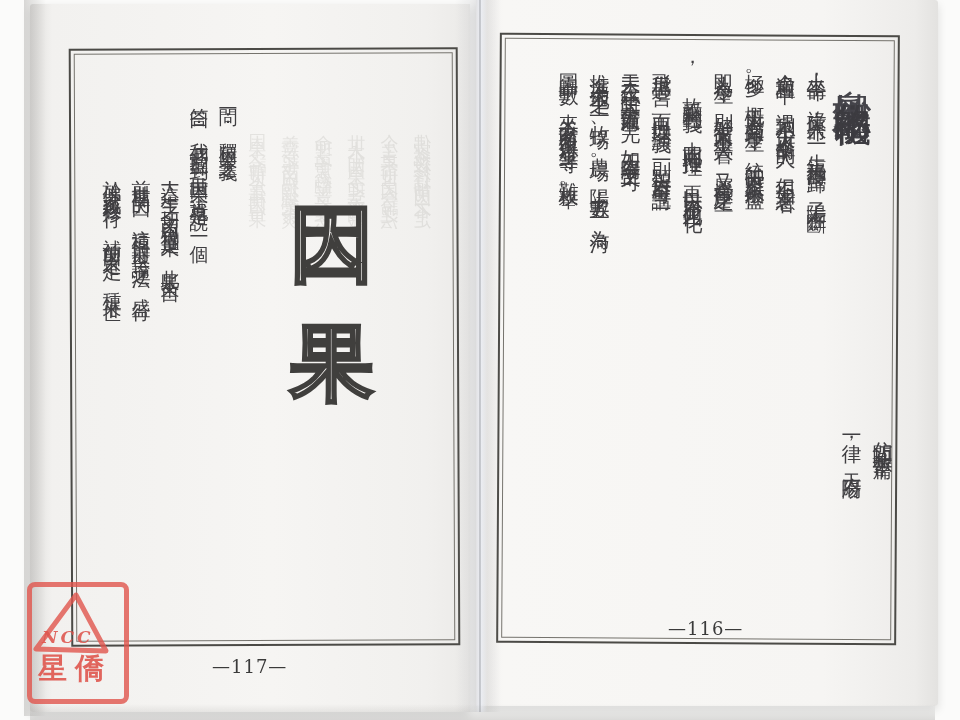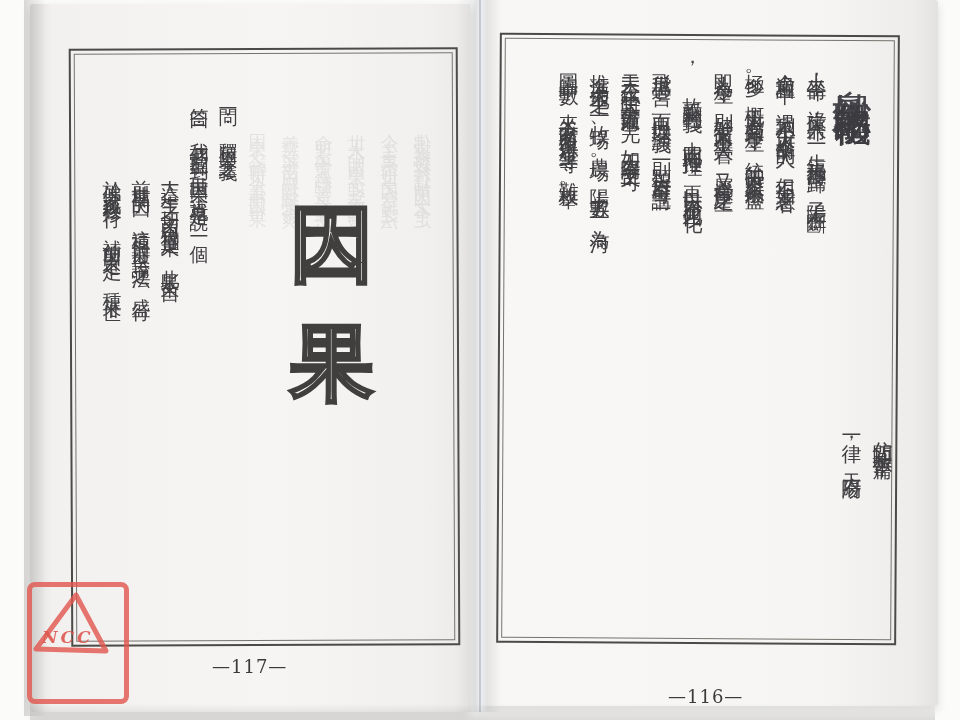--- a/index.html
+++ b/index.html
@@ -69,21 +69,21 @@
   .title-col .seal{font-size:40px;font-weight:300;color:#45444a;font-family:"DejaVu Serif","Liberation Serif",serif;}
   .title-col .title-suffix{font-size:37px;font-weight:500;color:#3c3b40;}
   .short-col{padding-top:367px;line-height:30px;}
   .short-col.first{margin-right:-62px;}
   .body-start{margin-right:4px;}
 
   
   .pagenum{position:absolute;font-family:"DejaVu Serif","Liberation Serif",serif;
     font-size:18px;letter-spacing:1px;color:#3a3a3a;z-index:2;}
   .page-left .pagenum{left:182px;top:652px;}
-  .page-right .pagenum{left:192px;top:686px;}
+  .page-right .pagenum{left:192px;top:618px;}
 
   
   .stamp{position:absolute;left:27px;top:582px;width:92px;height:112px;z-index:6;
     border:5px solid rgba(224,86,78,0.85);border-radius:8px;opacity:0.95;}
   .stamp svg{position:absolute;left:0;top:0;}
   .stamp .acronym{position:absolute;left:10px;top:40px;
     color:rgba(222,80,72,0.9);font-size:17px;font-weight:bold;letter-spacing:3px;
     font-family:"DejaVu Serif","Liberation Serif",serif;font-style:italic;}
   .stamp .cname{position:absolute;left:6px;top:62px;width:80px;
     color:rgba(222,80,72,0.92);font-size:29px;font-weight:bold;letter-spacing:8px;white-space:nowrap;}
@@ -148,15 +148,16 @@
   </div>
 
   <div class="gutter"></div>
   <div class="gutter-line"></div>
 
   <div class="stamp">
     <svg width="82" height="102" viewBox="0 0 82 102">
       <polygon points="44,8 4,62 74,64" fill="none" stroke="rgba(224,86,78,0.85)" stroke-width="5" stroke-linejoin="round"></polygon>
     </svg>
     <div class="acronym">NCC</div>
+    <div class="cname">星僑</div>
   </div>
 
 </div>
 
 </body></html>

